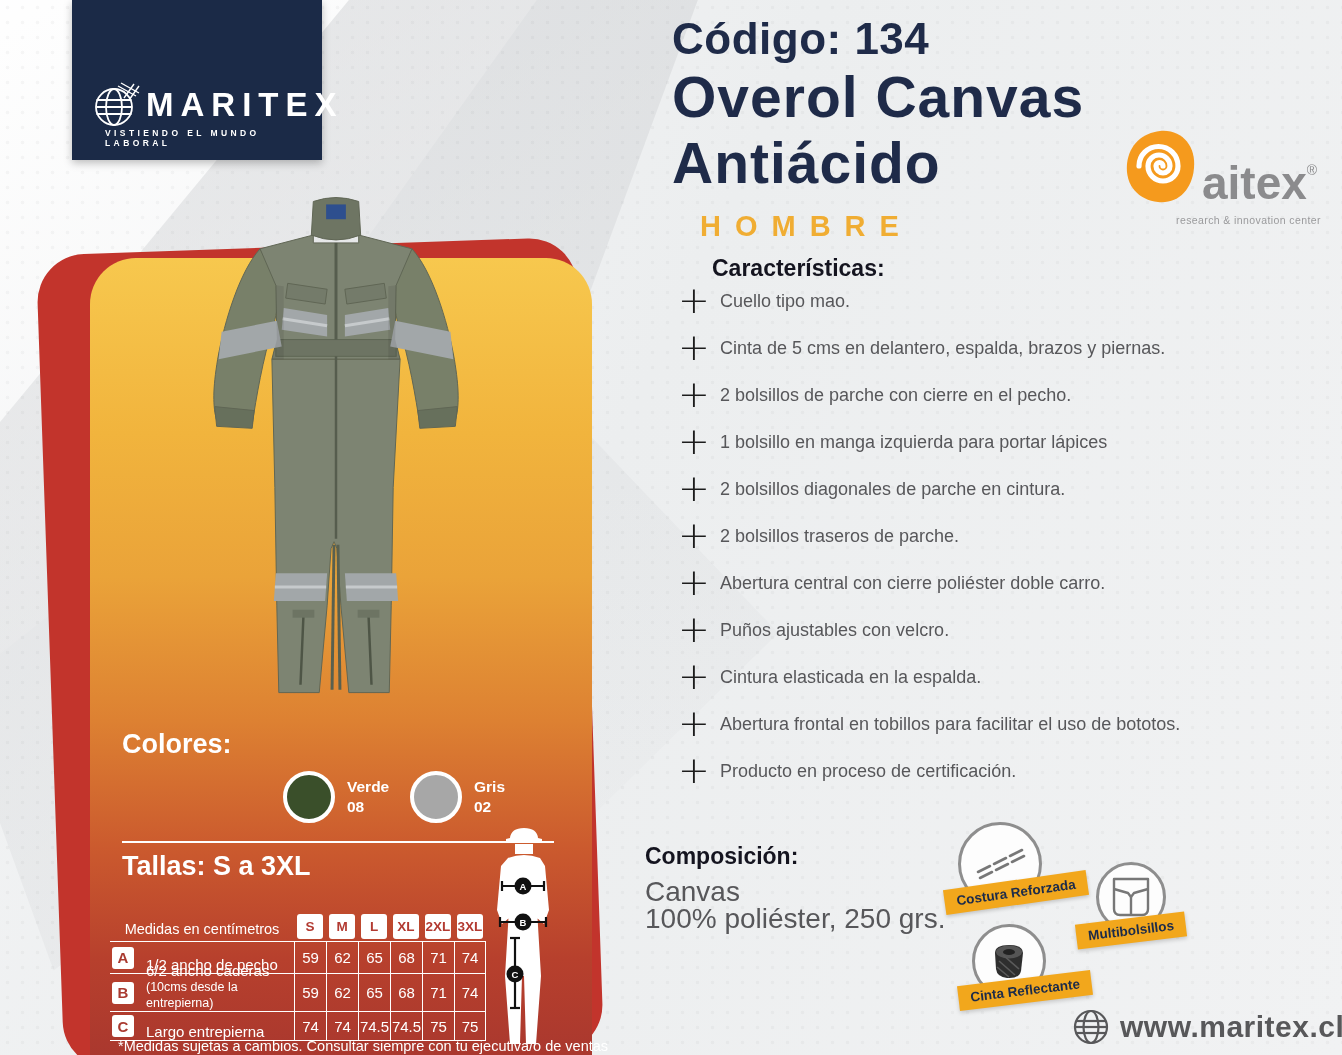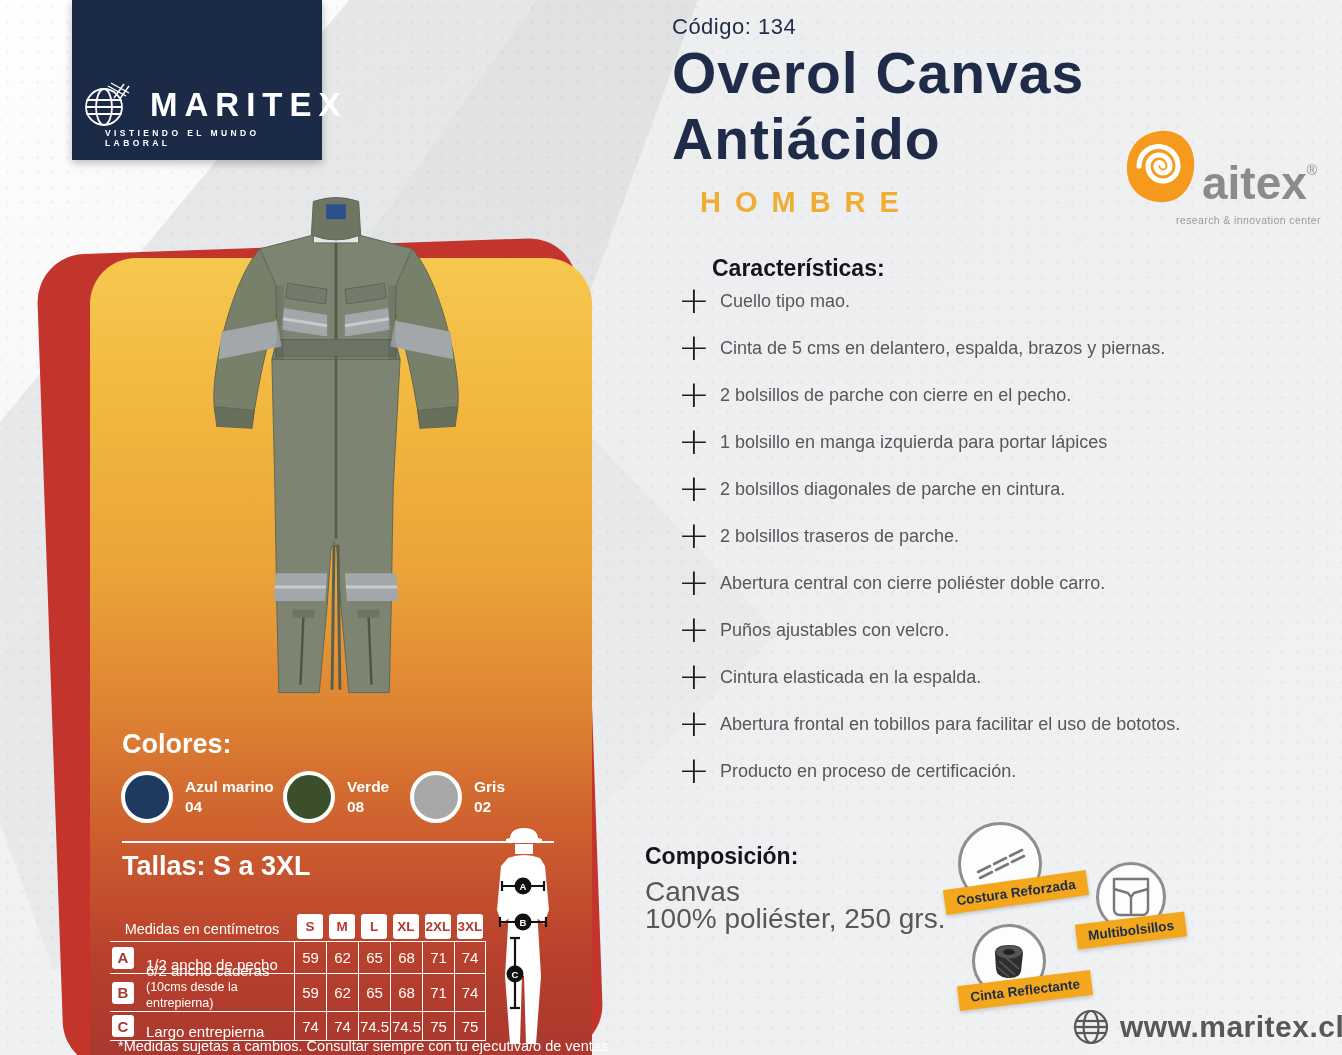--- a/index.html
+++ b/index.html
@@ -12,27 +12,27 @@
   .bg-tri2{position:absolute;inset:0;background:linear-gradient(160deg,rgba(200,202,205,.45),rgba(236,237,238,.2));
            clip-path:polygon(26% 0,52% 0,34% 62%,4% 92%,0 78%,0 40%);}
   .bg-tri3{position:absolute;inset:0;background:linear-gradient(180deg,rgba(205,207,210,.35),rgba(238,239,240,0));
            clip-path:polygon(34% 28%,58% 60%,30% 95%,10% 60%);}
   .bg-dots{position:absolute;inset:0;background-image:radial-gradient(circle,rgba(110,112,115,.10) 1.6px,transparent 2.1px);
            background-size:15px 15px;opacity:.55;}
 
   
   .logo-box{position:absolute;left:72px;top:0;width:250px;height:160px;background:#1b2a47;
             box-shadow:0 3px 8px rgba(0,0,0,.25);}
-  .logo-row{position:absolute;left:12px;top:82px;display:flex;align-items:center;gap:14px;}
+  .logo-row{position:absolute;left:22px;top:82px;display:flex;align-items:center;}
   .logo-word{color:#fff;font-size:33px;font-weight:bold;letter-spacing:7px;margin-left:6px;}
   .logo-tag{position:absolute;left:33px;top:128px;color:#fff;font-size:8.5px;letter-spacing:3.4px;font-weight:bold;}
 
   
   .title-block{position:absolute;left:672px;top:14px;width:520px;color:#1f2b49;}
-  .t-code{font-size:22px;font-weight:400;letter-spacing:.5px;}
+  .t-code{font-size:44px;font-weight:700;letter-spacing:.5px;}
   .t-main{font-size:57px;font-weight:800;line-height:66px;letter-spacing:1px;}
   .t-gender{margin-top:14px;margin-left:28px;font-size:29px;font-weight:800;letter-spacing:14px;color:#f0ad33;}
 
   
   .aitex{position:absolute;left:1118px;top:122px;width:210px;height:110px;}
   .aitex-spiral{position:absolute;left:4px;top:6px;}
   .aitex-word{position:absolute;left:84px;top:34px;color:#8b8b8d;font-size:46px;font-weight:bold;letter-spacing:0px;}
   .aitex-reg{font-size:14px;vertical-align:24px;font-weight:normal;}
   .aitex-sub{position:absolute;left:58px;top:92px;color:#9a9a9c;font-size:10.5px;letter-spacing:.4px;}
 
@@ -155,27 +155,20 @@
     <path d="M112,430 L109,500 M178,430 L181,500" stroke="#4e5546" stroke-width="2.5" fill="none"></path>
     <rect x="101" y="424" width="22" height="8" fill="#6d7463"></rect>
     <rect x="167" y="424" width="22" height="8" fill="#6d7463"></rect>
 
     <path fill="rgba(0,0,0,.08)" d="M84,95 L85,150 L80,170 L92,170 L92,96 Z"></path>
     <path fill="rgba(0,0,0,.08)" d="M206,95 L205,150 L210,170 L198,170 L198,96 Z"></path>
   </svg>
 
   <div class="colores-head">Colores:</div>
 
-  <div class="swatch" id="sw-0">
-    <div class="sw-circle" style="background: rgb(30, 58, 95);"></div>
-    <div class="sw-label">
-      <div>Azul marino</div>
-        <div>04</div>
-    </div>
-  </div>
   <div class="swatch" id="sw-1">
     <div class="sw-circle" style="background: rgb(58, 79, 42);"></div>
     <div class="sw-label">
       <div>Verde</div>
         <div>08</div>
     </div>
   </div>
   <div class="swatch" id="sw-2">
     <div class="sw-circle" style="background: rgb(167, 167, 167);"></div>
     <div class="sw-label">

